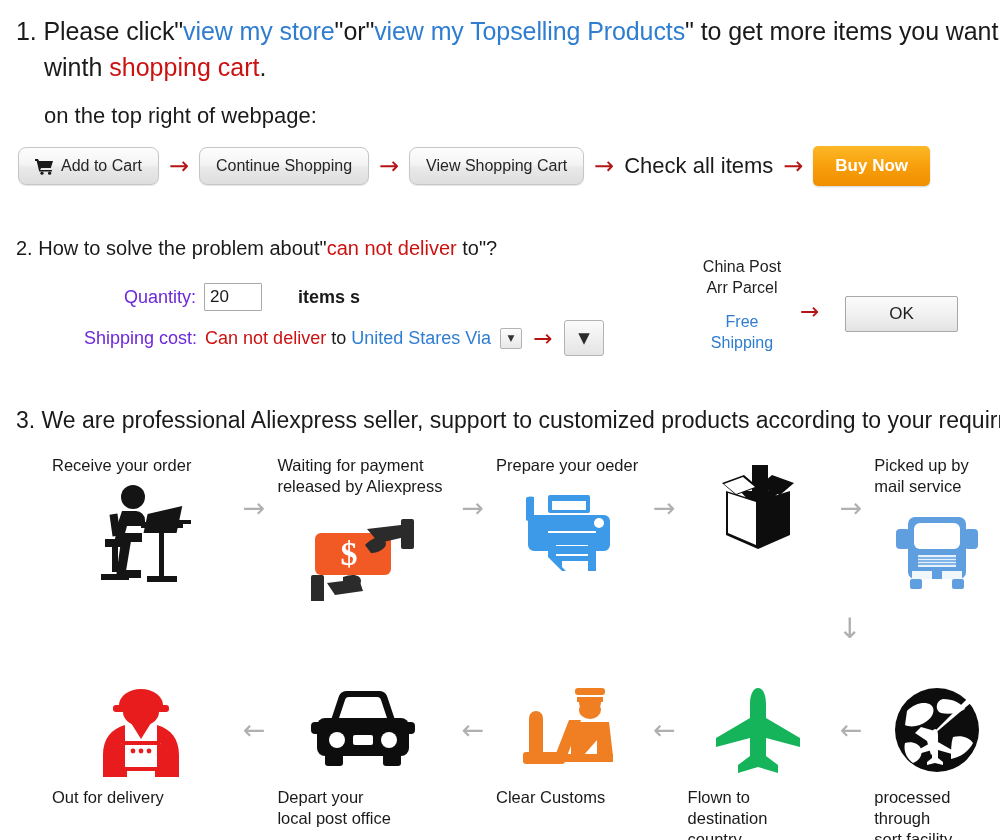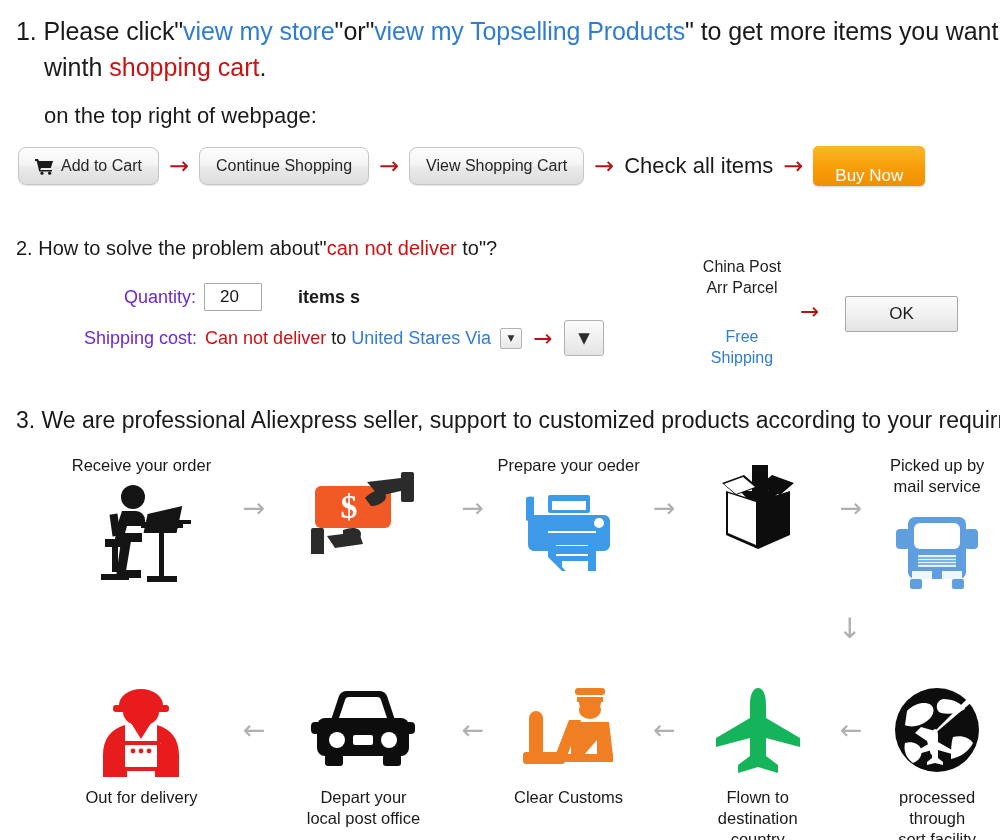--- a/index.html
+++ b/index.html
@@ -50,43 +50,43 @@
   }
   .gbtn .cart-ico { margin-right: 7px; display:inline-block; line-height:1; font-size:17px; }
   .arrow-r {
     display:inline-flex; align-items:center; justify-content:center;
     width: 40px; color: #b41414; font-size: 24px; line-height: 1;
     font-family: "DejaVu Sans", sans-serif;
   }
   .plaintext { font-size: 22px; color: #1a1a1a; white-space: nowrap; }
   .buy-now {
     height: 40px; padding: 0 22px;
-    display: inline-flex; align-items: flex-end; justify-content: center;
+    display: inline-flex; align-items: center; justify-content: center;
     border-radius: 5px;
     background: linear-gradient(to bottom, #fcb827 0%, #f89d09 55%, #ef8f01 100%);
-    color: #ffffff; font-size: 17px; font-weight: 400;
+    color: #ffffff; font-size: 17px; font-weight: 700;
     box-shadow: 0 1px 2px rgba(0,0,0,0.18);
     white-space: nowrap;
   }
 
   
   .sec2-title {
     position: absolute; left: 16px; top: 237px;
     font-size: 20px; white-space: nowrap;
   }
   .qty-row {
     position: absolute; left: 124px; top: 283px;
     display: flex; align-items: center;
   }
   .lbl-grey { color: #6d28d9; font-size: 18px; }
   .qty-input {
     width: 58px; height: 28px; margin-left: 8px;
     border: 1px solid #a9a9a9; background: #fff;
     font-size: 17px; color: #1a1a1a;
-    padding: 0 15px; font-family: "Liberation Sans", sans-serif;
+    padding: 0 5px; font-family: "Liberation Sans", sans-serif;
     border-radius: 1px;
   }
   .piece-s { margin-left: 36px; font-size: 18px; font-weight: 600; color:#1a1a1a; }
 
   .ship-row {
     position: absolute; left: 84px; top: 320px;
     display: flex; align-items: center;
   }
   .ship-row .val { font-size: 18px; margin-left: 8px; white-space: nowrap; }
   .mini-dd {
@@ -110,21 +110,21 @@
     font-size: 15px; color: #2b2b2b;
     font-family: "DejaVu Sans", sans-serif;
   }
 
   .post-block {
     position: absolute; left: 688px; top: 256px;
     width: 108px; text-align: center;
     font-size: 16px; line-height: 21px; color: #1f1f1f;
   }
   .post-free {
-    margin-top: 28px; color: #2f7dd1; line-height: 21px;
+    margin-top: 13px; color: #2f7dd1; line-height: 21px;
   }
   .ok-arrow {
     position: absolute; left: 800px; top: 300px;
     color: #b41414; font-size: 23px; line-height: 1;
     font-family: "DejaVu Sans", sans-serif;
   }
   .ok-btn {
     position: absolute; left: 845px; top: 296px;
     width: 113px; height: 36px;
     border: 1px solid #a8a8a8; border-radius: 2px;
@@ -140,21 +140,21 @@
   }
 
   .flow { position: absolute; left: 0; top: 455px; width: 1000px; }
   .flow-row {
     position: absolute; left: 0; width: 1000px;
     display: flex; align-items: flex-start;
   }
   .row1 { top: 0; }
   .row2 { top: 222px; }
 
-  .step { position: relative; text-align: center; }
+  .step { position: relative; }
   .step .cap {
     font-size: 16.5px; line-height: 21px; color: #1a1a1a;
     white-space: pre-line;
   }
   .step .art {
     height: 105px;
     display: flex; align-items: center; justify-content: center;
   }
   .cap-top { margin-bottom: 5px; }
   .cap-bot { margin-top: 5px; }
@@ -276,20 +276,22 @@
             <path d="M64 16 L97 8 L97 35 L64 35 Z" transform="translate(-2,14) skewX(-12)"></path>
             <path d="M60 36h42v4H60z"></path>
           </g>
         </svg>
       </div>
     </div>
 
     <div class="h-arrow" style="width:48px">→</div>
 
     <div class="step" style="width:178px">
+      <div class="cap cap-top">Waiting for payment
+released by Aliexpress</div>
       <div class="art">
         <svg width="116" height="92" viewBox="0 0 116 92">
           <rect x="10" y="24" width="76" height="42" rx="6" fill="#f15a24"></rect>
           <text x="44" y="56" font-family="'Liberation Serif',serif" font-size="34" font-weight="bold" fill="#ffffff" text-anchor="middle">$</text>
           <g fill="#2b2b2b">
             <path d="M62 20 L96 16 L100 28 L74 34 Z"></path>
             <rect x="96" y="10" width="13" height="30" rx="2"></rect>
             <path d="M60 36c8-8 16-10 20-4s-6 12-14 12z"></path>
           </g>
           <g fill="#2b2b2b">

